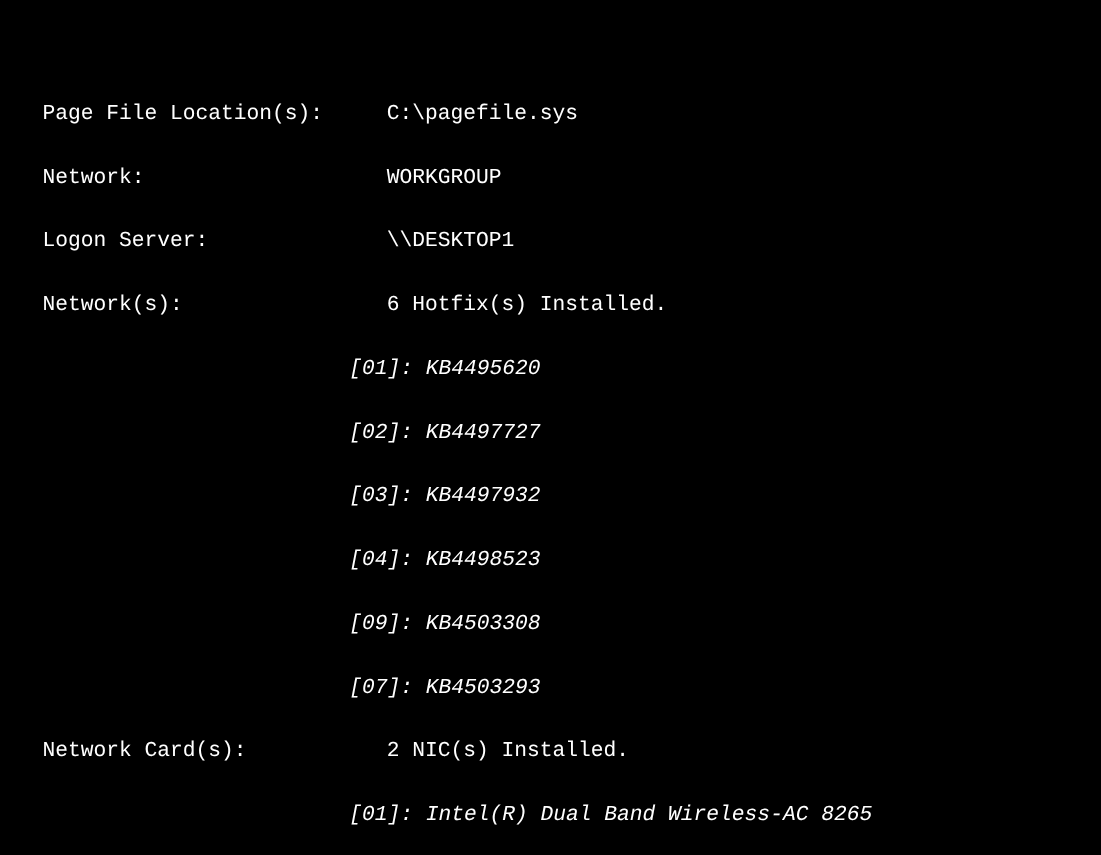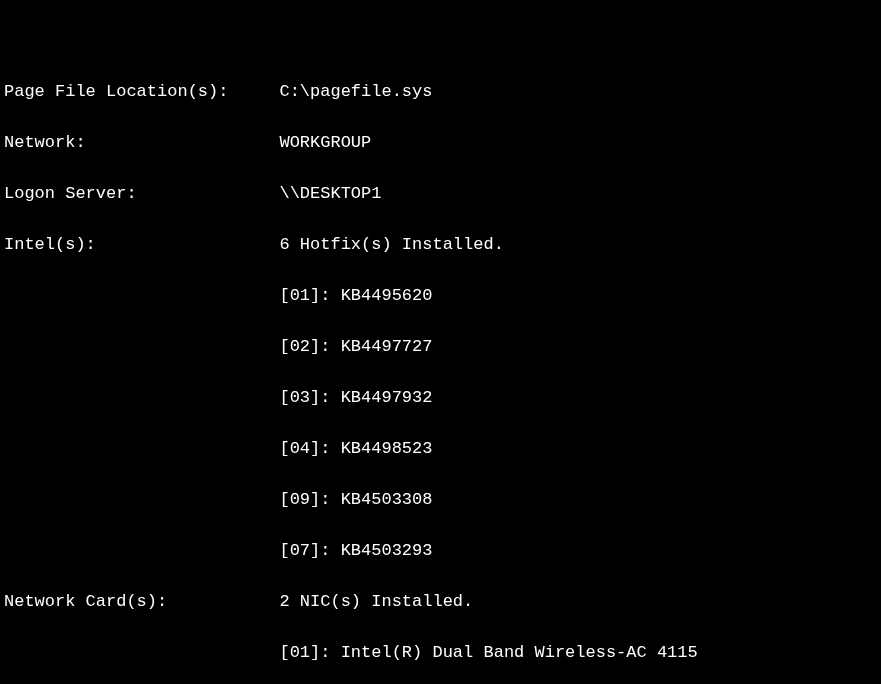--- a/index.html
+++ b/index.html
@@ -9,40 +9,40 @@
       font-family: Consolas, 'Courier New', monospace;
       font-size: 17px;
       line-height: 1.5;
       padding: 2px 4px;
       white-space: pre;
       width: 881px;
       height: 684px;
       overflow: hidden;
     }
     .line { display: block; }
-    .label { display: inline-block; width: 27ch; vertical-align: top; }
+    .label { display: inline-block; width: 27ch; vertical-align: top; margin-left: 30px; }
     .value { display: inline; }
-    .indent1 { padding-left: 27ch; display: block; }
+    .indent1 { padding-left: 27ch; display: block; font-style: italic; }
   </style>
 </head>
 <body>
 
 
 <span class="line"><span class="label">Page File Location(s):</span><span class="value">C:\pagefile.sys</span></span>
 <span class="line"><span class="label">Network:</span><span class="value">WORKGROUP</span></span>
 <span class="line"><span class="label">Logon Server:</span><span class="value">\\DESKTOP1</span></span>
-<span class="line"><span class="label">Intel(s):</span><span class="value">6 Hotfix(s) Installed.</span></span>
+<span class="line"><span class="label">Network(s):</span><span class="value">6 Hotfix(s) Installed.</span></span>
 <span class="indent1"><span>[01]:</span> <span>KB4495620</span></span>
 <span class="indent1"><span>[02]:</span> <span>KB4497727</span></span>
 <span class="indent1"><span>[03]:</span> <span>KB4497932</span></span>
 <span class="indent1"><span>[04]:</span> <span>KB4498523</span></span>
 <span class="indent1"><span>[09]:</span> <span>KB4503308</span></span>
 <span class="indent1"><span>[07]:</span> <span>KB4503293</span></span>
 <span class="line"><span class="label">Network Card(s):</span><span class="value">2 NIC(s) Installed.</span></span>
-<span class="indent1"><span>[01]:</span> <span>Intel(R) Dual Band Wireless-AC 4115</span></span>
+<span class="indent1"><span>[01]:</span> <span>Intel(R) Dual Band Wireless-AC 8265</span></span>
 
 
 
 
 
 
 
 
 
 

